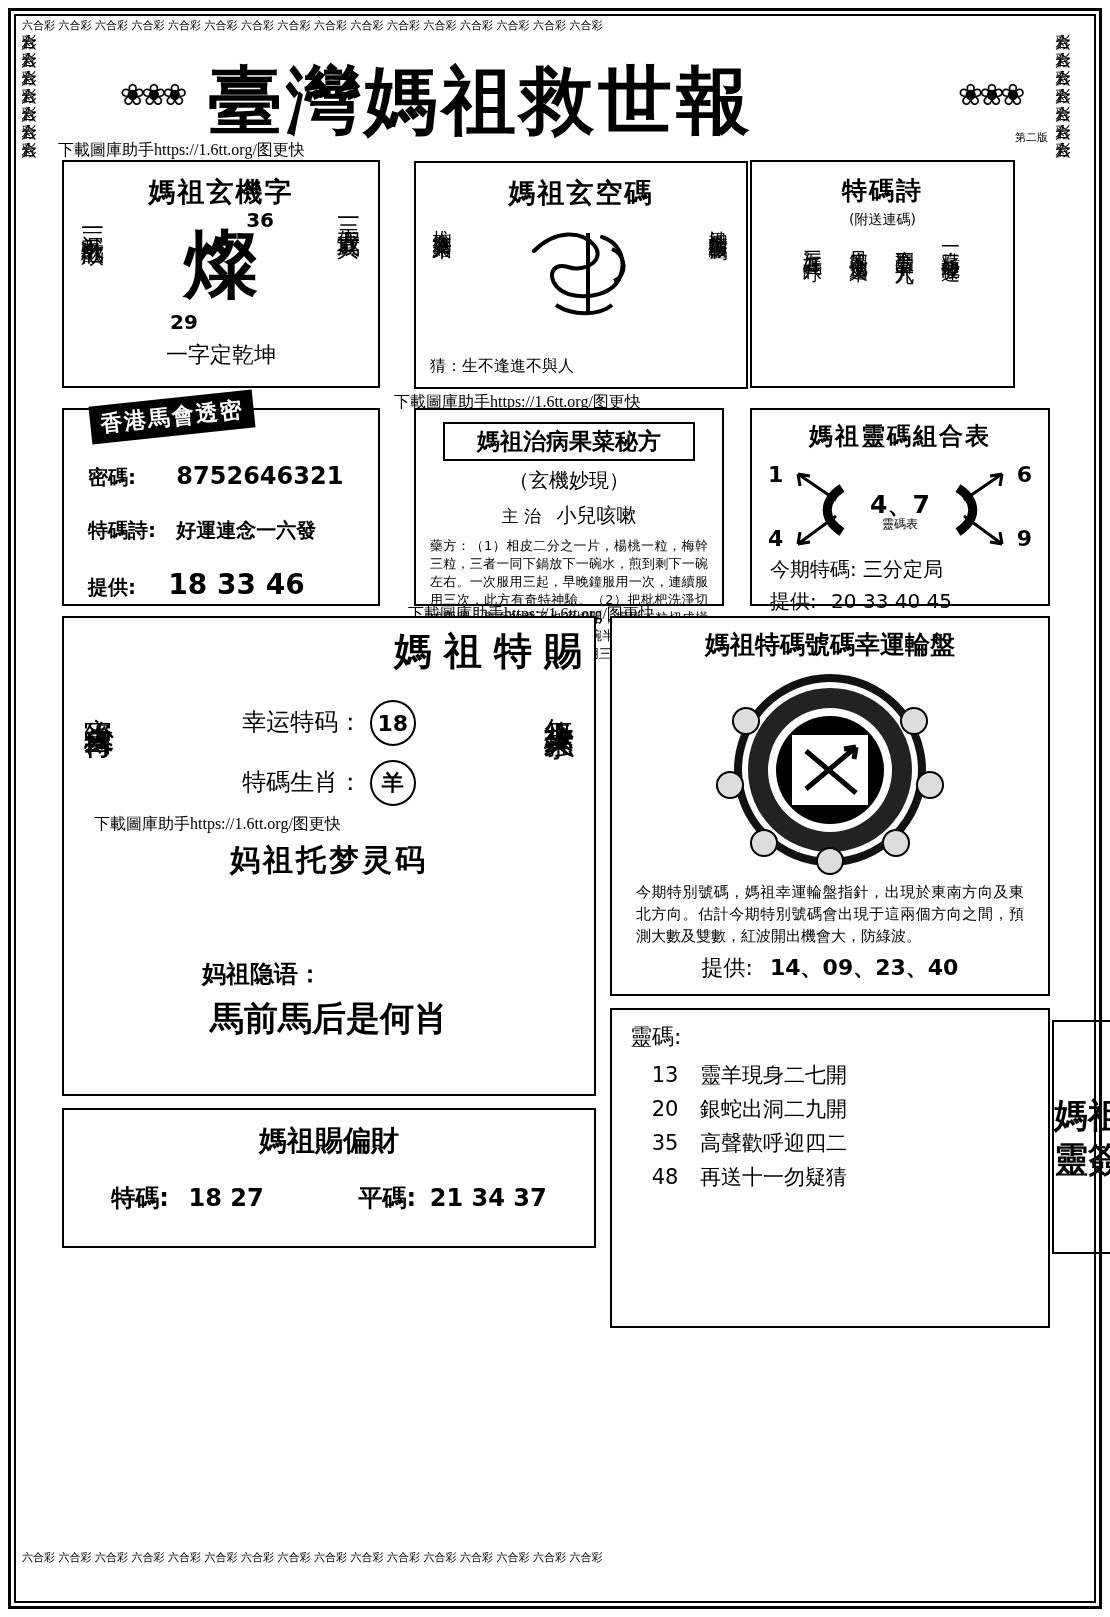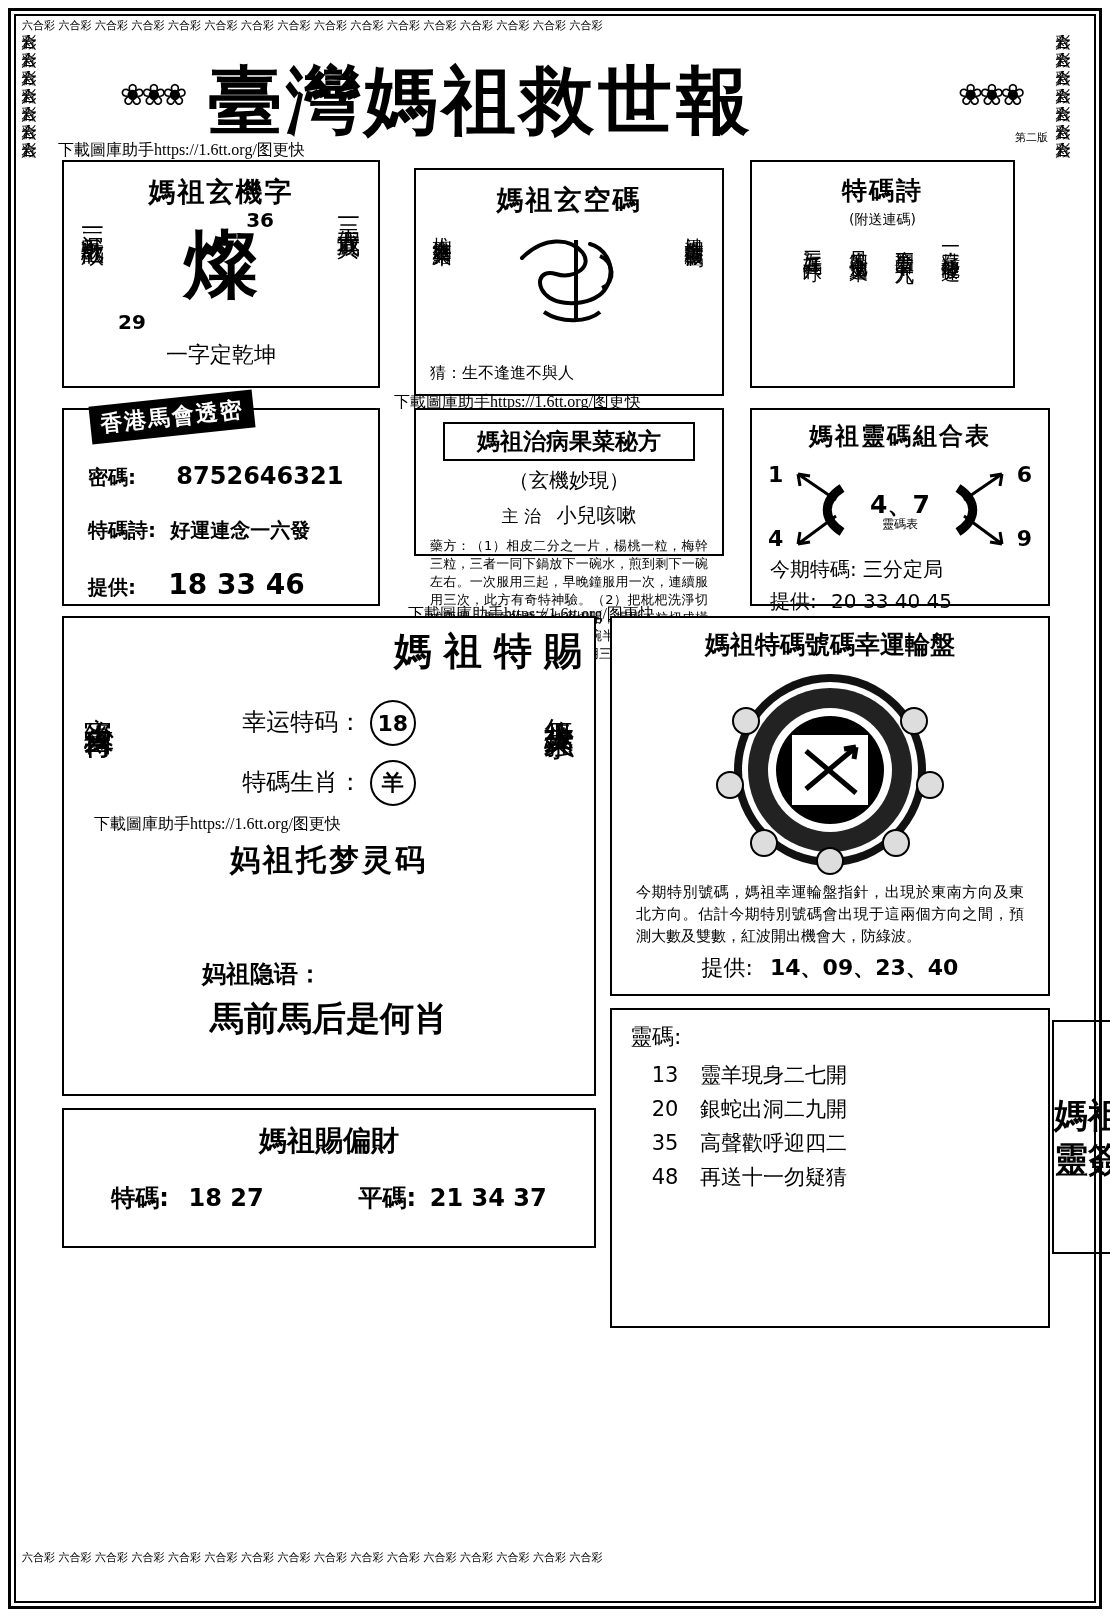--- a/index.html
+++ b/index.html
@@ -22,32 +22,32 @@
   .cloud.l{left:62px;top:26px;}
   .cloud.r{left:900px;top:26px;}
   .edition{position:absolute;right:6px;top:74px;font-size:11px;}
   .wm{font-size:16px;font-family:"Liberation Serif",serif;}
   .wm-1{position:absolute;left:0px;top:84px;}
   .box{border:2px solid #000;box-sizing:border-box;position:relative;background:#fff;}
 
   
   .r1{position:absolute;left:0;top:104px;width:996px;height:230px;}
   .b-xuanji{position:absolute;left:4px;top:0;width:318px;height:228px;}
-  .b-xuankong{position:absolute;left:356px;top:8px;width:310px;height:228px;}
+  .b-xuankong{position:absolute;left:356px;top:1px;width:334px;height:228px;}
   .b-teshi{position:absolute;left:692px;top:0;width:265px;height:228px;}
 
   .bx-title{text-align:center;font-size:27px;font-weight:bold;margin-top:12px;letter-spacing:2px;}
   .big-char{font-size:74px;font-weight:bold;text-align:center;line-height:80px;}
   .num-sm{font-size:20px;font-weight:bold;}
   .vtext{writing-mode:vertical-rl;text-orientation:upright;font-size:23px;line-height:30px;letter-spacing:2px;}
 
   
   .r2{position:absolute;left:0;top:352px;width:996px;height:200px;}
   .b-magui{position:absolute;left:4px;top:0;width:318px;height:198px;}
-  .b-zhibing{position:absolute;left:356px;top:0;width:310px;height:148px;}
+  .b-zhibing{position:absolute;left:356px;top:0;width:310px;height:198px;}
   .b-zuhe{position:absolute;left:692px;top:0;width:300px;height:198px;}
   .stamp{position:absolute;left:26px;top:-12px;background:#000;color:#fff;font-size:22px;font-weight:bold;padding:4px 10px;transform:rotate(-6deg);letter-spacing:2px;}
   .kv{font-size:20px;margin:6px 0 0 24px;}
   .kv .k{font-weight:bold;}
   .kv .v{font-weight:bold;}
 
   
   .r3{position:absolute;left:0;top:560px;width:996px;height:500px;}
   .b-teci{position:absolute;left:4px;top:0;width:534px;height:480px;}
   .b-wheel{position:absolute;left:552px;top:0;width:440px;height:380px;}
@@ -94,21 +94,21 @@
         <div style="position:absolute;left:14px;top:52px;height:160px;">
           <div class="vtext" style="height:160px;">三一沉默七歡欣</div>
         </div>
         <div style="position:absolute;right:14px;top:44px;height:172px;">
           <div class="vtext" style="height:172px;">一二弄假五成真</div>
         </div>
         <div style="position:absolute;left:0;right:0;top:46px;text-align:right;padding-right:104px;">
           <span class="num-sm">36</span>
         </div>
         <div class="big-char" style="position:absolute;left:0;right:0;top:62px;">燦</div>
-        <div style="position:absolute;left:0;right:0;top:148px;text-align:left;padding-left:54px;">
+        <div style="position:absolute;left:0;right:0;top:148px;text-align:left;padding-left:106px;">
           <span class="num-sm">29</span>
         </div>
         <div style="position:absolute;left:0;right:0;top:178px;text-align:center;font-size:22px;">一字定乾坤</div>
       </div>
 
       <div class="box b-xuankong">
         <div class="bx-title">媽祖玄空碼</div>
         <div style="position:absolute;left:12px;top:52px;height:150px;">
           <div class="vtext" style="font-size:19px;height:150px;">推大測雙猜結果</div>
         </div>
@@ -143,21 +143,21 @@
     <div class="r2">
 
       <div class="box b-magui">
         <div class="stamp">香港馬會透密</div>
         <div class="kv" style="margin-top:52px;">
           <span class="k">密碼:</span>
           <span class="v" style="margin-left:34px;font-size:24px;">8752646321</span>
         </div>
         <div class="kv" style="margin-top:26px;">
           <span class="k">特碼詩:</span>
-          <span class="v" style="margin-left:8px;">好運連念一六發</span>
+          <span class="v" style="margin-left:14px;">好運連念一六發</span>
         </div>
         <div class="kv" style="margin-top:24px;">
           <span class="k">提供:</span>
           <span class="v" style="margin-left:26px;font-size:28px;">18  33  46</span>
         </div>
       </div>
 
       <div class="box b-zhibing">
         <div style="margin:12px auto 0;width:248px;border:2px solid #000;text-align:center;font-size:23px;font-weight:bold;padding:2px 0;">媽祖治病果菜秘方</div>
         <div style="text-align:center;font-size:20px;margin-top:6px;">（玄機妙現）</div>

